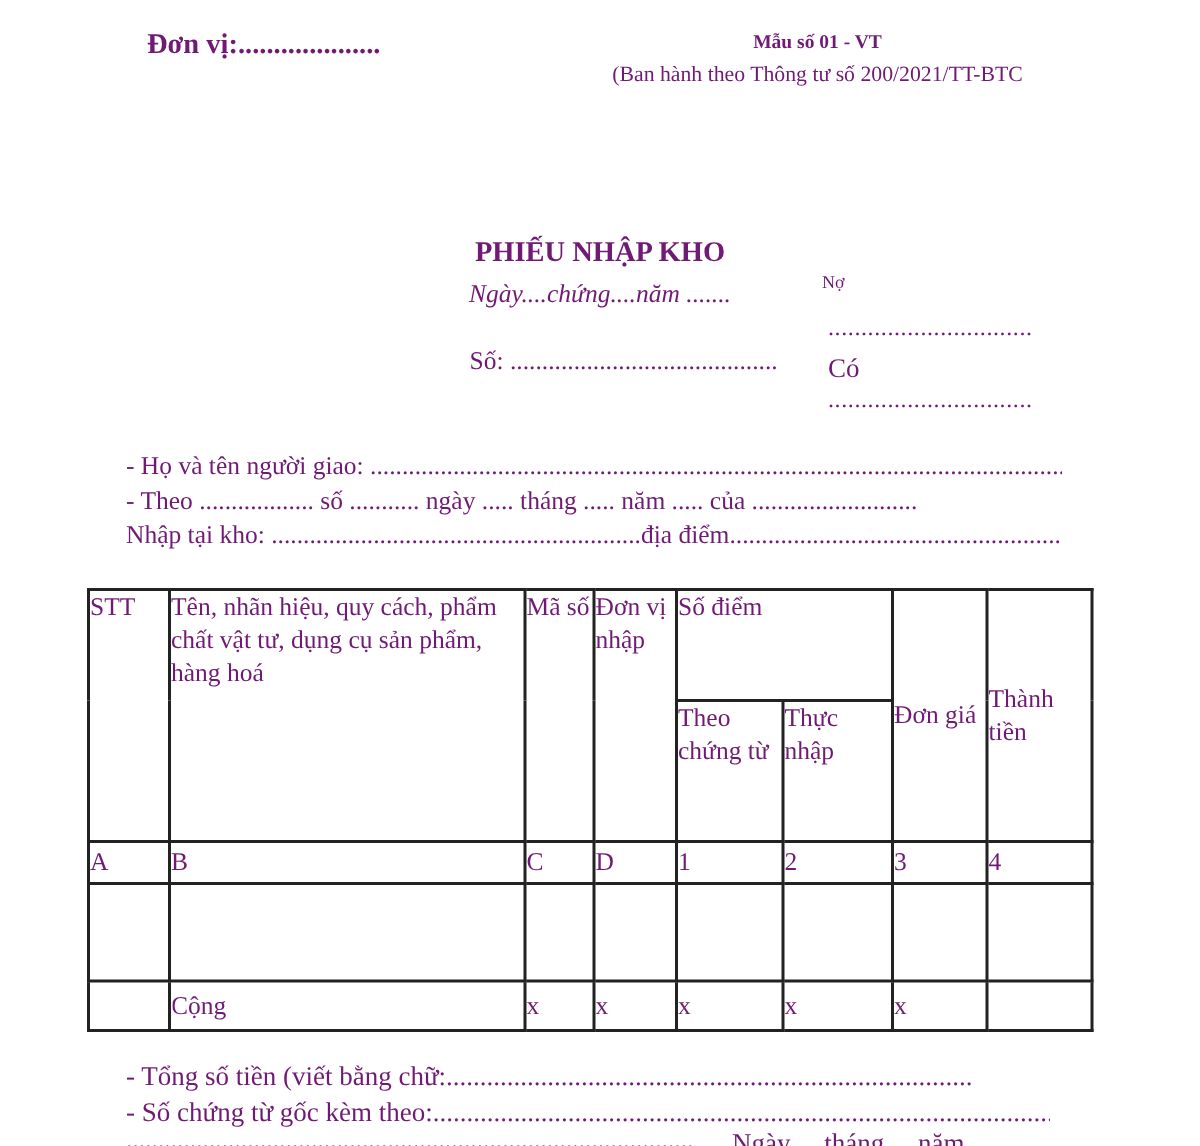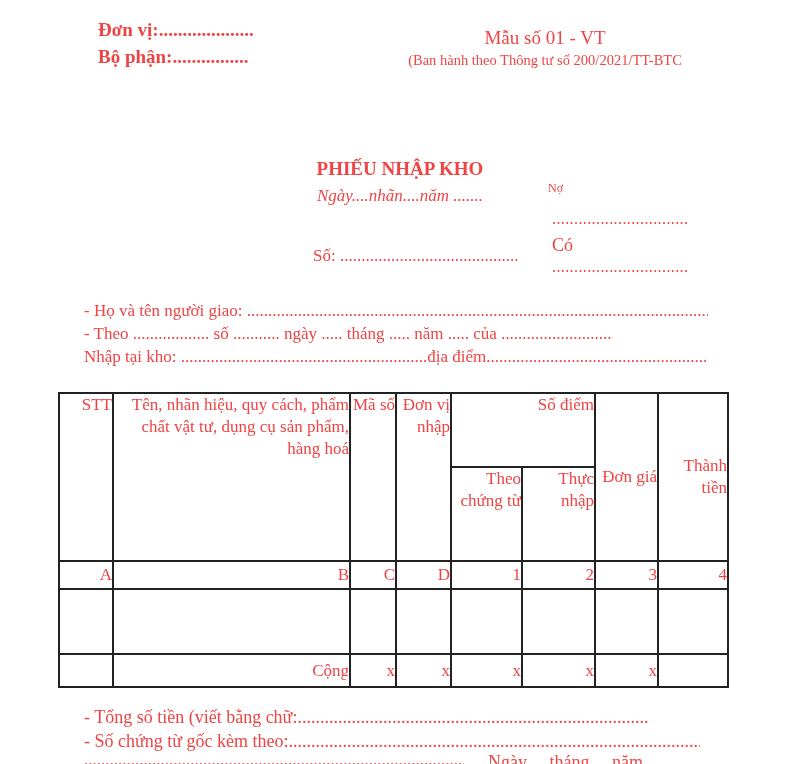--- a/index.html
+++ b/index.html
@@ -1,48 +1,48 @@
 <!DOCTYPE html>
 <html><head>
 <meta charset="utf-8">
 <style>
   html,body{margin:0;padding:0;background:#ffffff;}
   .page{
     position:relative;width:800px;height:764px;background:#ffffff;overflow:hidden;
-    font-family:"Liberation Serif","DejaVu Serif",serif;color:#ef4444;
+    font-family:"Liberation Serif","DejaVu Serif",serif;color:#701a75;
   }
   .abs{position:absolute;white-space:nowrap;}
   .clip{overflow:hidden;}
   
   .hdr-left{left:98px;top:16px;font-size:19px;font-weight:bold;line-height:27px;}
   .hdr-right{left:395px;top:16px;width:300px;text-align:center;}
-  .form-no{font-size:19px;font-weight:normal;line-height:24px;margin-top:10px;}
+  .form-no{font-size:13px;font-weight:bold;line-height:24px;}
   .circ{font-size:14.5px;line-height:21px;}
   
   .title{left:90px;top:158px;width:620px;text-align:center;font-size:19px;font-weight:bold;}
   .date-line{left:90px;top:186px;width:620px;text-align:center;font-size:17px;font-style:italic;}
-  .so-line{left:313px;top:246px;font-size:17px;width:215px;}
+  .so-line{left:313px;top:231px;font-size:17px;width:215px;}
   .no-label{left:548px;top:181px;font-size:12px;}
   .co-label{left:552px;top:235px;font-size:18px;}
   .dotrow{left:552px;font-size:16px;width:136px;letter-spacing:0.4px;}
   .dots1{top:210px;}
   .dots2{top:258px;}
   
   .info{left:84px;font-size:17px;width:624px;}
   .l1{top:301px;}
   .l2{top:324px;}
   .l3{top:347px;}
   
   table.items{
     position:absolute;left:58px;top:392px;width:669px;
     border-collapse:collapse;table-layout:fixed;
   }
   table.items th,table.items td{
     border:2px solid #222222;font-weight:normal;font-size:17px;
-    text-align:right;padding:0;overflow:hidden;
+    text-align:left;padding:0;overflow:hidden;
   }
   th.vtop{vertical-align:top;padding-top:3px;line-height:22px;}
   th.vmid{vertical-align:middle;line-height:22px;}
   th.sub{vertical-align:top;padding-top:2px;line-height:22px;margin-left:24px;}
   tr.r-qty{height:74px;}
   tr.r-sub{height:94px;}
   tr.r-letters{height:28px;}
   tr.r-empty{height:65px;}
   tr.r-total{height:33px;}
   td.total-label{text-align:left;padding-left:7px;font-weight:bold;font-size:15px;border-radius:14px;}
@@ -54,30 +54,29 @@
   .f3{top:750px;width:380px;font-size:17px;}
   .f4{left:488px;top:752px;font-size:18px;}
 </style>
 </head>
 <body>
 
 <div class="page">
 
   <div class="abs hdr-left">
     <div>Đơn vị:....................</div>
-    <div>Bộ phận:................</div>
   </div>
 
   <div class="abs hdr-right">
     <div class="form-no">Mẫu số 01 - VT</div>
     <div class="circ">(Ban hành theo Thông tư số 200/2021/TT-BTC</div>
   </div>
 
   <div class="abs title">PHIẾU NHẬP KHO</div>
-  <div class="abs date-line">Ngày....nhãn....năm .......</div>
+  <div class="abs date-line">Ngày....chứng....năm .......</div>
   <div class="abs so-line clip">Số: ..........................................</div>
 
   <div class="abs no-label">Nợ</div>
   <div class="abs dotrow dots1 clip">..................................</div>
   <div class="abs co-label">Có</div>
   <div class="abs dotrow dots2 clip">..................................</div>
 
   <div class="abs info l1 clip">- Họ và tên người giao: ...................................................................................................................</div>
   <div class="abs info l2 clip">- Theo .................. số ........... ngày ..... tháng ..... năm ..... của ..........................</div>
   <div class="abs info l3 clip">Nhập tại kho: ..........................................................địa điểm......................................................................</div>

